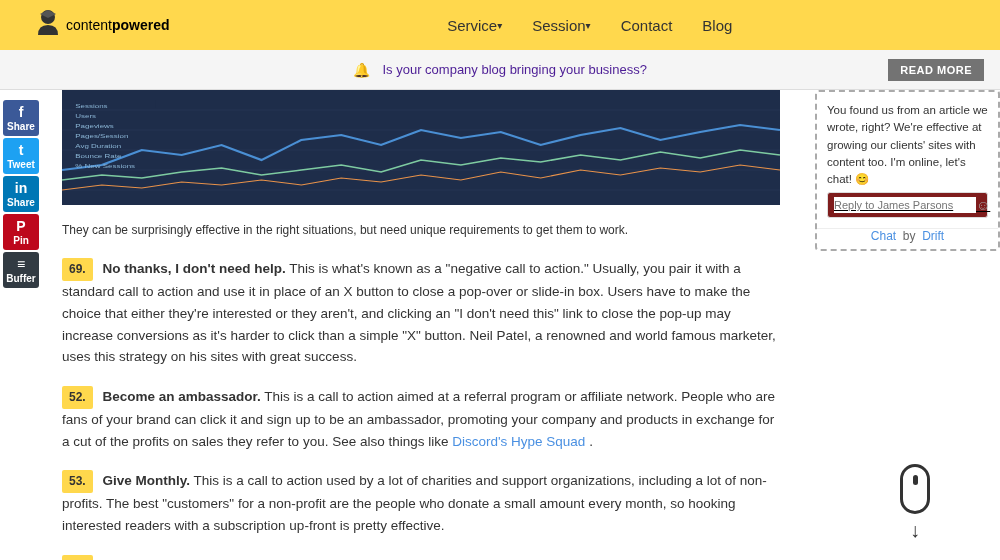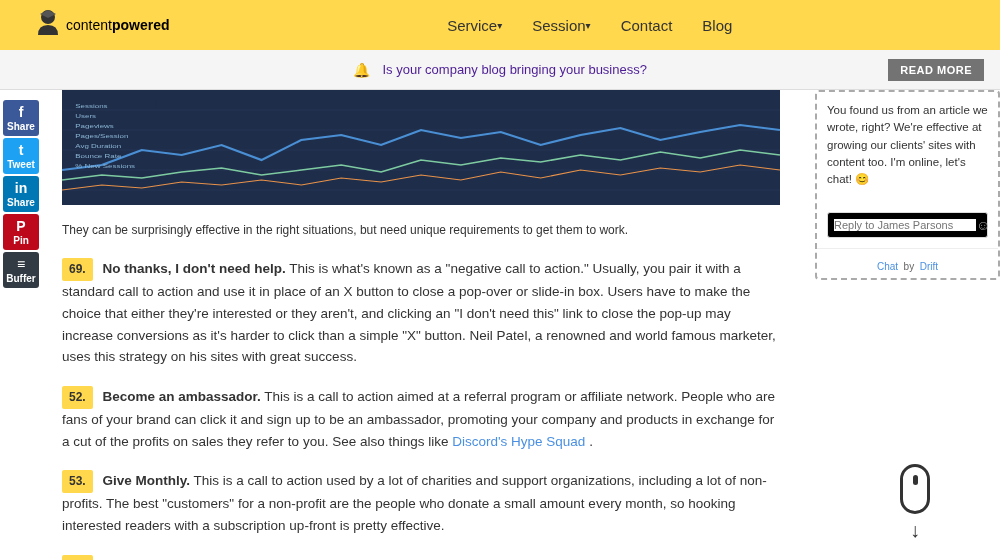--- a/index.html
+++ b/index.html
@@ -180,44 +180,44 @@
       background: #fff;
       border-radius: 4px;
     }
     #chat-body {
       padding: 10px 10px 6px 10px;
     }
     #chat-message {
       font-size: 11.5px;
       color: #333;
       line-height: 1.5;
-      margin-bottom: 24px;
+      margin-bottom: 4px;
     }
     #chat-input-area {
       border: 1px solid #ddd;
       border-radius: 3px;
       display: flex;
-      align-items: center;
       padding: 4px 6px;
-      background: #000000;
+      background: #7f1d1d;
       margin-bottom: 4px;
+      text-decoration: underline;
     }
     #chat-input {
       flex: 1;
       border: none;
       outline: none;
       font-size: 11px;
       color: #999;
     }
     #chat-emoji { font-size: 14px; color: #aaa; }
     #chat-footer {
       text-align: center;
-      font-size: 10px;
+      font-size: 12px;
       color: #666;
-      padding: 12px 0 6px 0;
+      padding: 0 0 6px 0;
       border-top: 1px solid #eee;
     }
     #chat-footer span { color: #4a90e2; }
 
     
     #mouse-scroll {
       position: absolute;
       bottom: 20px;
       right: 70px;
       display: flex;

